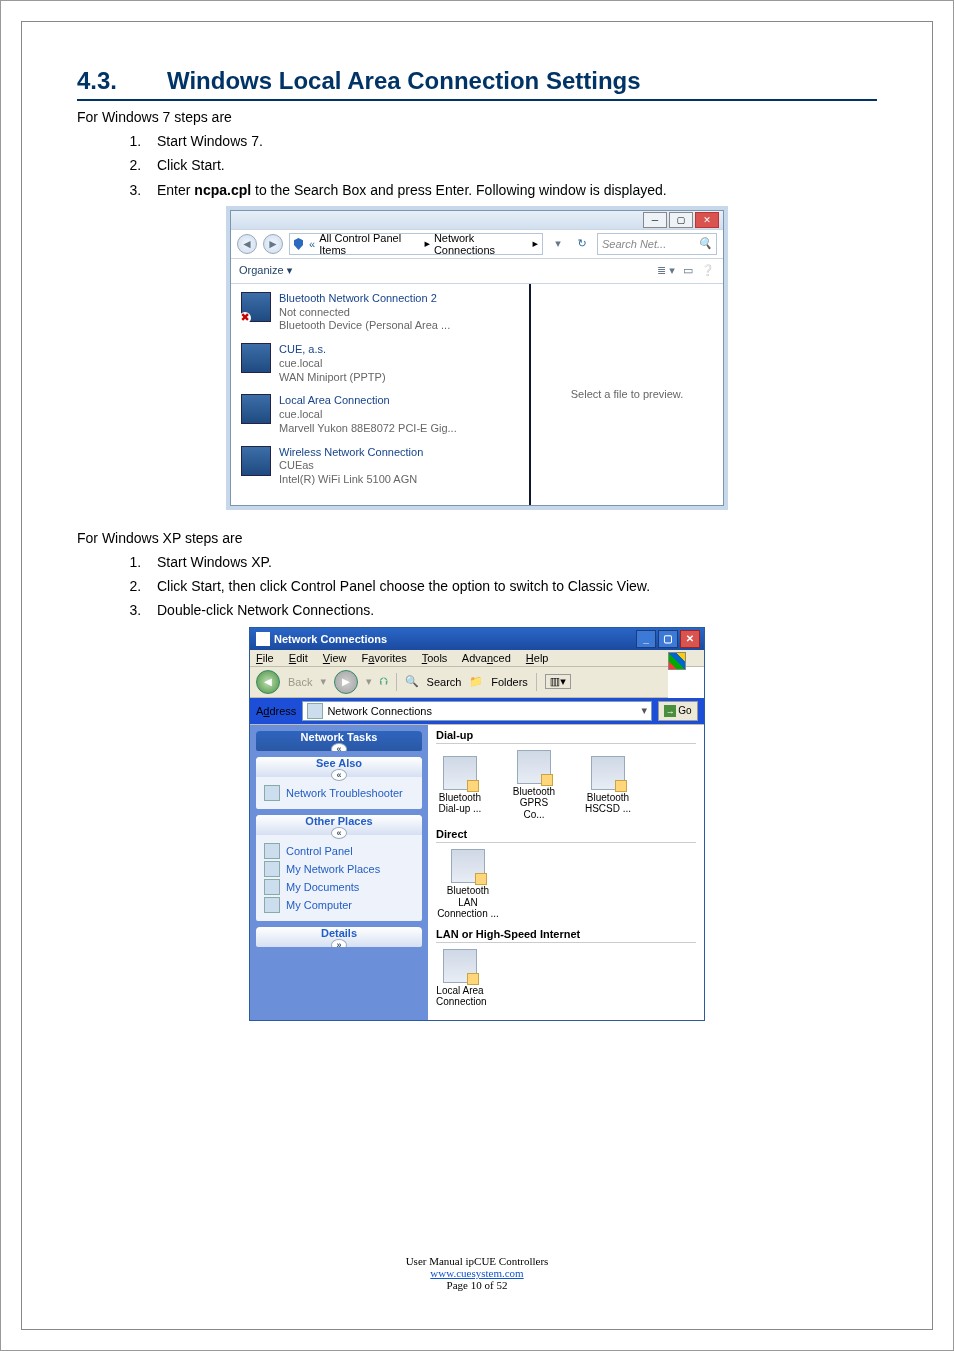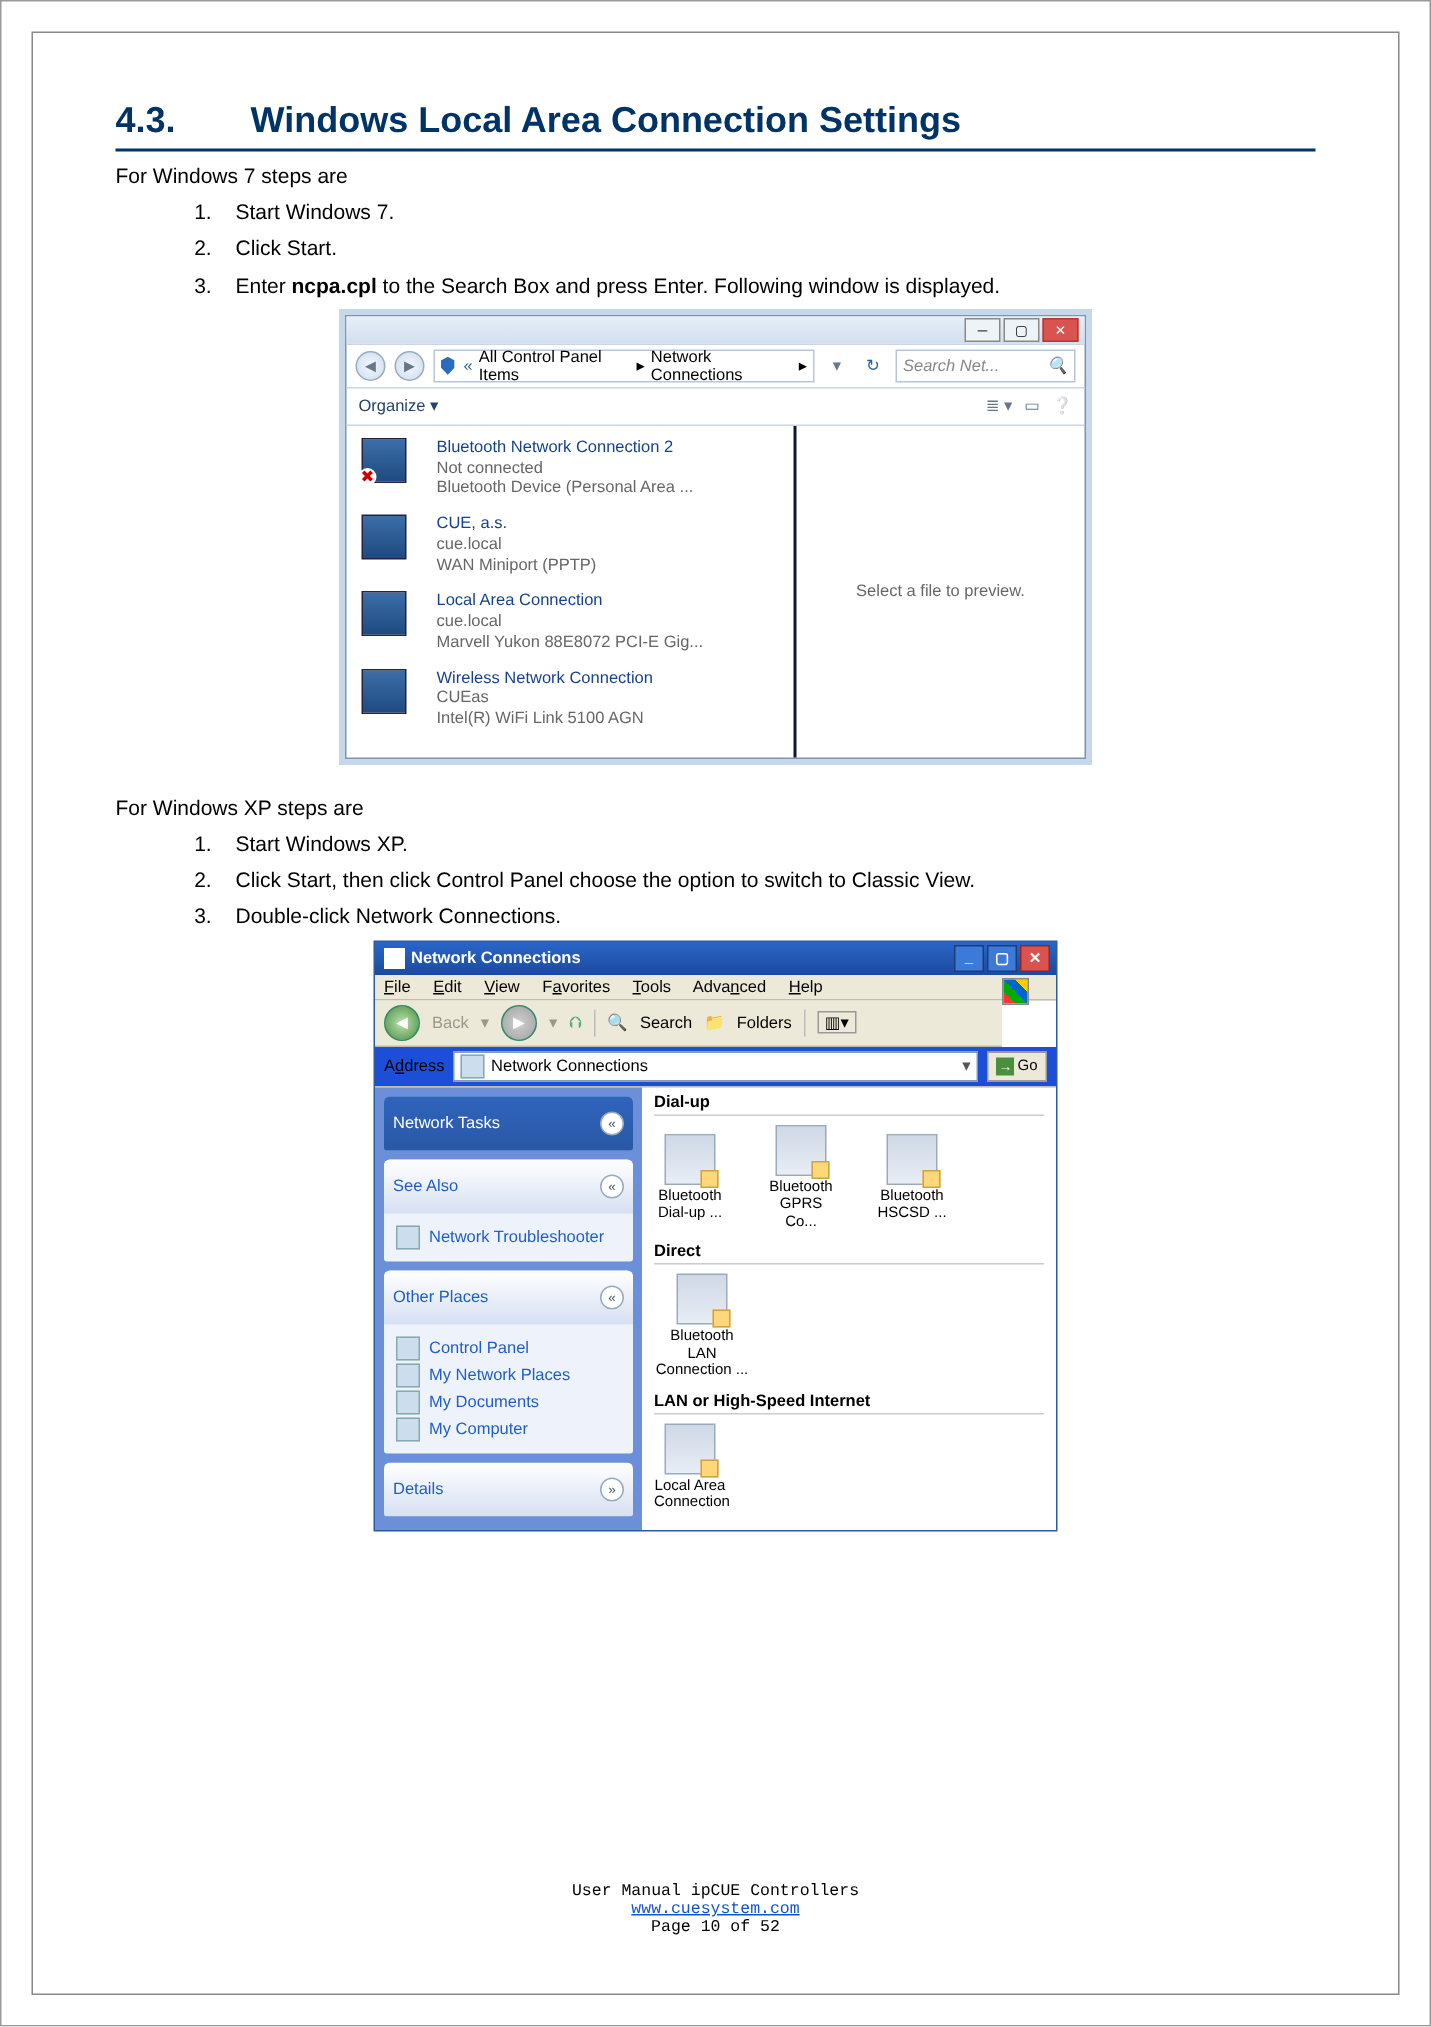--- a/index.html
+++ b/index.html
@@ -81,21 +81,21 @@
   .win7 .navcirc { width:18px; height:18px; border-radius:50%; background:radial-gradient(#f1f7ff,#cddcec); border:1px solid #9ab; display:flex; align-items:center; justify-content:center; color:#678; font-size:12px; }
   .win7 .crumb { flex:1; height:20px; border:1px solid #b7c6d6; display:flex; align-items:center; padding:0 4px; gap:4px; font-size:11px; }
   .win7 .crumb .ic { color:#2a6496; }
   .win7 .search { width:110px; height:20px; border:1px solid #b7c6d6; font-style:italic; color:#888; display:flex; align-items:center; justify-content:space-between; padding:0 4px; }
   .win7 .search .mag { color:#2a6496; }
   .win7 .toolbar { height:24px; display:flex; align-items:center; justify-content:space-between; padding:0 8px; border-bottom:1px solid #cbd6e2; }
   .win7 .toolbar .org { color:#246; }
   .win7 .toolbar .right { display:flex; gap:8px; color:#678; }
   .win7 .body { display:flex; }
   .win7 .list { width:278px; padding:8px 10px; }
-  .win7 .conn { display:flex; gap:20px; margin-bottom:10px; }
+  .win7 .conn { display:flex; gap:8px; margin-bottom:10px; }
   .win7 .conn .cicon { width:28px; height:28px; background:linear-gradient(#3d6ea8,#1e4a80); border:1px solid #224; position:relative; }
   .win7 .conn .cicon.off::after { content:"✖"; position:absolute; bottom:-3px; left:-3px; color:#c00; font-size:11px; background:#fff; border-radius:50%; width:12px; height:12px; display:flex; align-items:center; justify-content:center; }
   .win7 .conn .ct { display:flex; flex-direction:column; line-height:1.25; }
   .win7 .conn .ct .l1 { color:#15428b; }
   .win7 .conn .ct .l2, .win7 .conn .ct .l3 { color:#666; }
   .win7 .preview { flex:1; border-left:2px solid #0f172a; display:flex; align-items:center; justify-content:center; color:#666; font-size:11px; min-height:210px; }
 
   
   .xp {
     width: 454px;
@@ -120,41 +120,41 @@
   .xp .tool2 { background:#ece9d8; padding:3px 6px; display:flex; align-items:center; gap:8px; border-bottom:1px solid #c0bcae; font-size:11px; color:#000; }
   .xp .tool2 .back { width:22px; height:22px; border-radius:50%; background:radial-gradient(#bde0b3,#4a8f3d); border:1px solid #386; display:flex; align-items:center; justify-content:center; color:#fff; font-size:13px; }
   .xp .tool2 .grey { color:#9a988c; }
   .xp .addr { background:#1d4ed8; padding:3px 6px; display:flex; align-items:center; gap:6px; border-bottom:1px solid #c0bcae;text-align:center; }
   .xp .addr .field { flex:1; height:18px; border:1px solid #7f9db9; background:#fff; display:flex; align-items:center; padding:0 4px; gap:4px; }
   .xp .addr .go { width:38px; height:18px; background:#ece9d8; border:1px solid #999; display:flex; align-items:center; justify-content:center; gap:2px; font-size:10px; }
   .xp .addr .go .g { width:12px; height:12px; background:#4a8f3d; color:#fff; display:flex; align-items:center; justify-content:center; font-size:9px; }
   .xp .main { display:flex; background:#fff; }
   .xp .side { width:166px; background:#6b8fd8; padding:6px; display:flex; flex-direction:column; gap:6px; }
   .xp .panel { background:#eef3fb; border-radius:4px 4px 2px 2px; overflow:hidden; font-size:11px; }
-  .xp .panel .ph { height:36px; display:flex; align-items:center; justify-content:space-between; padding:0 6px; color:#215dc6; font-weight:normal; background:linear-gradient(#fff,#d6e0f2); }
+  .xp .panel .ph { height:20px; display:flex; align-items:center; justify-content:space-between; padding:0 6px; color:#215dc6; font-weight:bold; background:linear-gradient(#fff,#d6e0f2);flex-direction:column; }
   .xp .panel .ph.dark { background:linear-gradient(#2f64bd,#2a58a6); color:#fff; }
   .xp .panel .ph .chev { width:14px; height:14px; border:1px solid #9ab; border-radius:50%; display:flex; align-items:center; justify-content:center; font-size:9px; color:#456; background:#fff; }
   .xp .panel .pb { padding:6px 8px; color:#215dc6; }
   .xp .panel .pb .it { display:flex; align-items:center; gap:6px; margin:2px 0; font-size:11px; }
   .xp .panel .pb .it .ic { width:14px; height:14px; border:1px solid #8aa; background:#cde; display:inline-block; }
   .xp .right { flex:1; padding:4px 8px; }
   .xp .grp { margin-bottom:8px; }
   .xp .grp .gh { font-weight:bold; font-size:11px; border-bottom:1px solid #ccc; padding-bottom:2px; margin-bottom:6px; }
   .xp .icons { display:flex; gap:26px;align-items:center; }
   .xp .ico { width:48px; text-align:center; font-size:10px; line-height:1.15; }
   .xp .ico .iimg { width:32px; height:32px; margin:0 auto 2px auto; background:linear-gradient(#cfd8e6,#e8edf5); border:1px solid #9ab; position:relative; }
   .xp .ico .iimg::after { content:""; position:absolute; right:-3px; bottom:-3px; width:10px; height:10px; background:#ffd77a; border:1px solid #c9a443; }
 
   
   .footer {
     position:absolute;
     left:0; right:0;
     bottom:38px;
     text-align:center;
-    font-family: Liberation Mono, monospace;
+    font-family: Liberation Serif, serif;
     font-size:11px;
     color:#000;
   }
   .footer a { color:#1155cc; text-decoration:underline; }
 
   .small-shield { width:10px; height:12px; background:#2a6ac0; display:inline-block; clip-path:polygon(50% 0,100% 20%,100% 60%,50% 100%,0 60%,0 20%); margin-right:2px; }
 </style>
 </head>
 <body>
 

